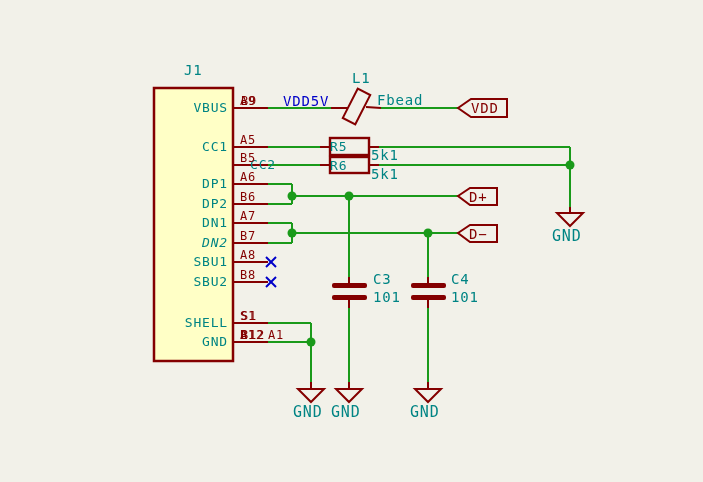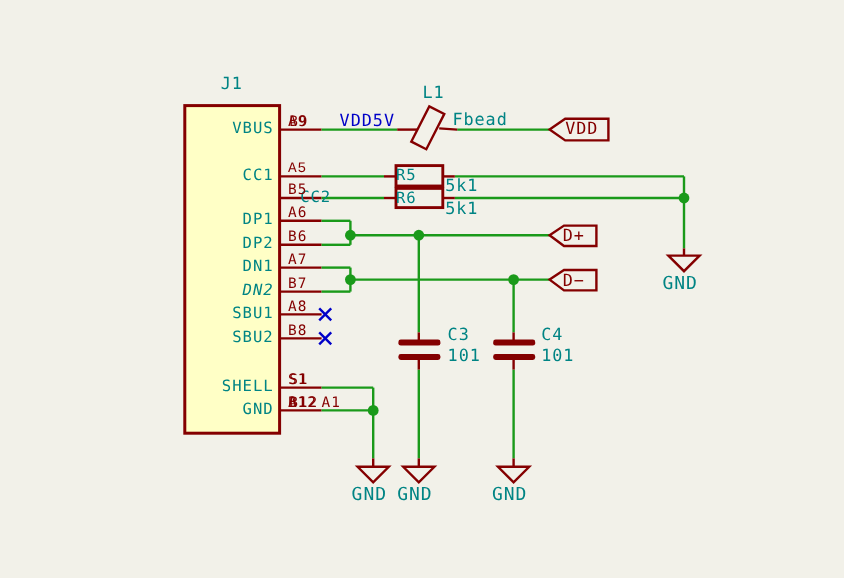--- a/index.html
+++ b/index.html
@@ -166,21 +166,21 @@
   <span class="txt t s13 rt" style="left:155px;width:73px;top:196px;">DP2</span>
   <span class="txt t s13 rt" style="left:155px;width:73px;top:215px;">DN1</span>
   <span class="txt t s13 rt" style="left:155px;width:73px;top:235px;font-style:italic;">DN2</span>
   <span class="txt t s13 rt" style="left:155px;width:73px;top:254px;">SBU1</span>
   <span class="txt t s13 rt" style="left:155px;width:73px;top:274px;">SBU2</span>
   <span class="txt t s13 rt" style="left:155px;width:73px;top:315px;">SHELL</span>
   <span class="txt t s13 rt" style="left:155px;width:73px;top:334px;">GND</span>
 
   <span class="txt m s12" style="left:240px;top:94px;">A9</span>
   <span class="txt m s12" style="left:241px;top:94px;">B9</span>
-  <span class="txt m s12" style="left:240px;top:133px;font-family:Liberation Mono, monospace;">A5</span>
+  <span class="txt m s12" style="left:240px;top:133px;">A5</span>
   <span class="txt m s12" style="left:240px;top:151px;">B5</span>
   <span class="txt m s12" style="left:240px;top:170px;">A6</span>
   <span class="txt m s12" style="left:240px;top:190px;">B6</span>
   <span class="txt m s12" style="left:240px;top:209px;">A7</span>
   <span class="txt m s12" style="left:240px;top:229px;">B7</span>
   <span class="txt m s12" style="left:240px;top:248px;">A8</span>
   <span class="txt m s12" style="left:240px;top:268px;">B8</span>
   <span class="txt m s12" style="left:240px;top:309px;">S1</span>
   <span class="txt m s12" style="left:241px;top:309px;">S1</span>
   <span class="txt m s12" style="left:228px;top:328px;margin-left:40px;">A1</span>

